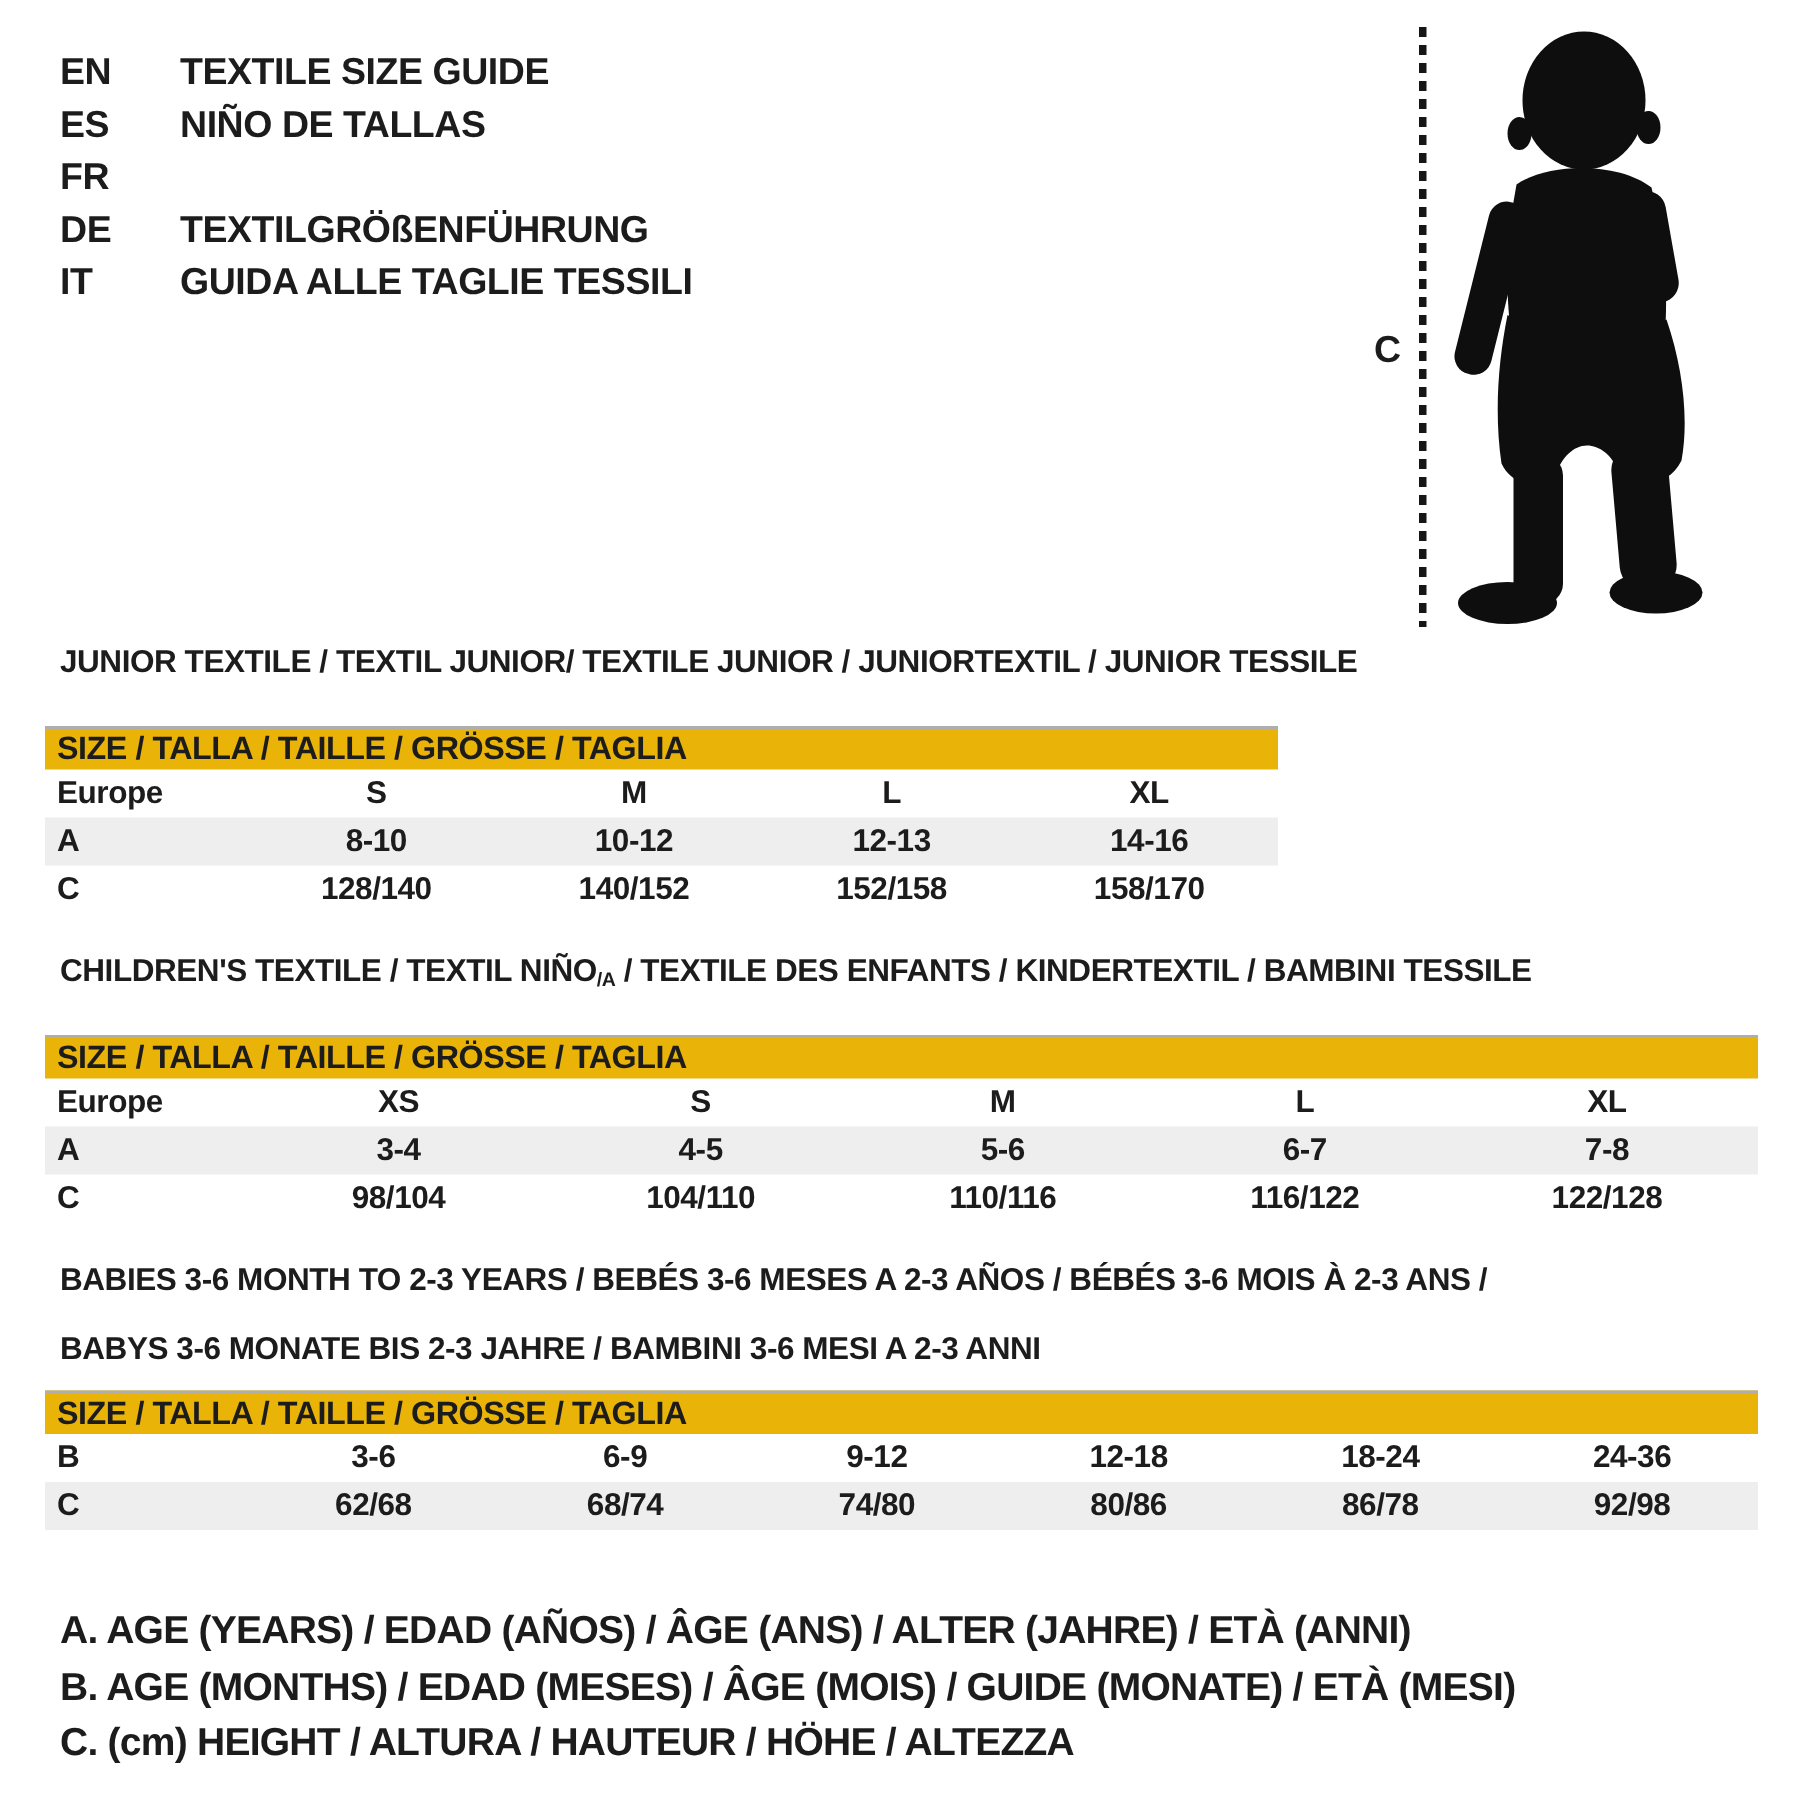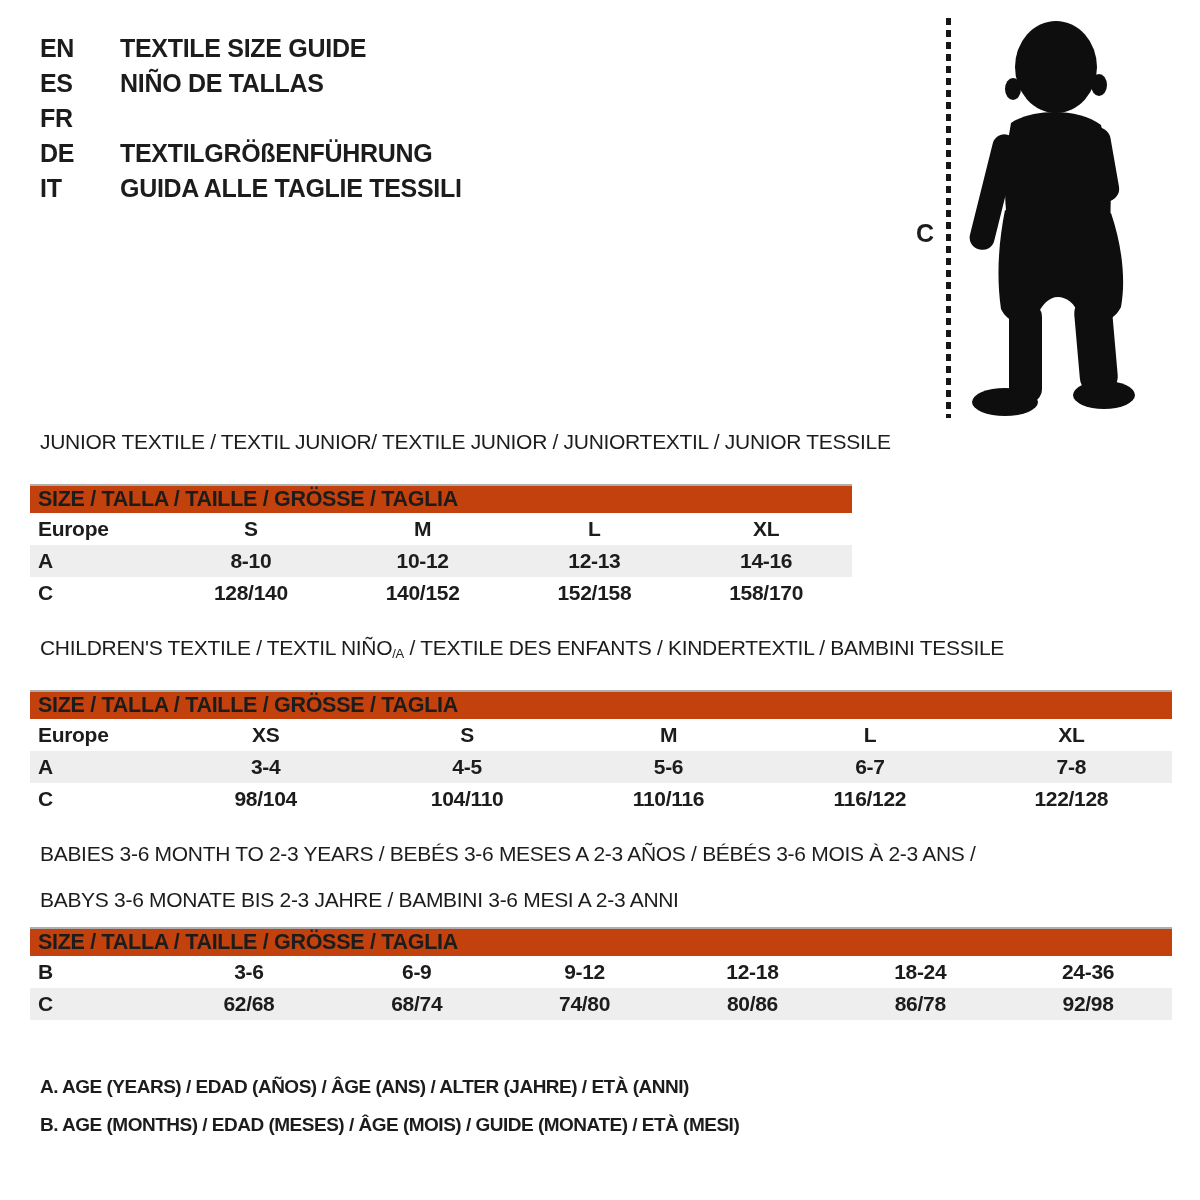--- a/index.html
+++ b/index.html
@@ -19,34 +19,34 @@
     position:absolute;left:946px;top:18px;width:5px;height:400px;
     background:repeating-linear-gradient(to bottom,#161616 0 7px,transparent 7px 12px);
   }
   .measure-label{position:absolute;left:916px;top:219px;font-size:25px;}
   .toddler{position:absolute;left:963px;top:15px;width:177px;height:405px;}
   
   .sec{position:absolute;left:30px;}
   .sec-junior{top:430px;width:822px;}
   .sec-children{top:636px;width:1142px;}
   .sec-babies{top:842px;width:1142px;}
-  .sec-title{margin:0 0 0 10px;font-size:21px;font-weight:400;white-space:nowrap;height:24px;line-height:24px;}
+  .sec-title{margin:0 0 0 10px;font-size:21px;font-weight:700;white-space:nowrap;height:24px;line-height:24px;}
   .sec-title .sub{font-size:13px;position:relative;top:3px;}
   .size-bar{
-    margin-top:30px;height:27px;background:#c2410c;border-top:2px solid #aeaeae;
+    margin-top:30px;height:27px;background:#eab308;border-top:2px solid #aeaeae;
     box-sizing:content-box;line-height:27px;padding-left:8px;font-size:21.5px;
   }
   .sec-babies .size-bar{margin-top:15px;}
   .trow{display:flex;height:32px;align-items:center;justify-content:center;}
   .trow.shaded{background:#eeeeee;}
   .tlabel{width:135px;padding-left:8px;font-size:21px;box-sizing:border-box;}
   .tcell{flex:1;text-align:center;font-size:21px;}
   
   .legend{position:absolute;left:40px;top:1068px;}
-  .legend-line{font-size:19px;line-height:37.5px;white-space:nowrap;letter-spacing:-0.5px;}
+  .legend-line{font-size:26px;line-height:37.5px;white-space:nowrap;letter-spacing:-0.5px;}
 </style>
 </head>
 <body>
 
 <div class="page">
 
   <header class="lang-block">
     <div class="lang-row">
       <span class="lang-code">EN</span>
       <span class="lang-title">TEXTILE SIZE GUIDE</span>
@@ -162,15 +162,16 @@
       <div class="tcell">74/80</div>
       <div class="tcell">80/86</div>
       <div class="tcell">86/78</div>
       <div class="tcell">92/98</div>
     </div>
   </section>
 
   <footer class="legend">
     <div class="legend-line">A. AGE (YEARS) / EDAD (AÑOS) / ÂGE (ANS) / ALTER (JAHRE) / ETÀ (ANNI)</div>
     <div class="legend-line">B. AGE (MONTHS) / EDAD (MESES) / ÂGE (MOIS) / GUIDE (MONATE) / ETÀ (MESI)</div>
+    <div class="legend-line">C. (cm) HEIGHT / ALTURA / HAUTEUR / HÖHE / ALTEZZA</div>
   </footer>
 
 </div>
 
 </body></html>

